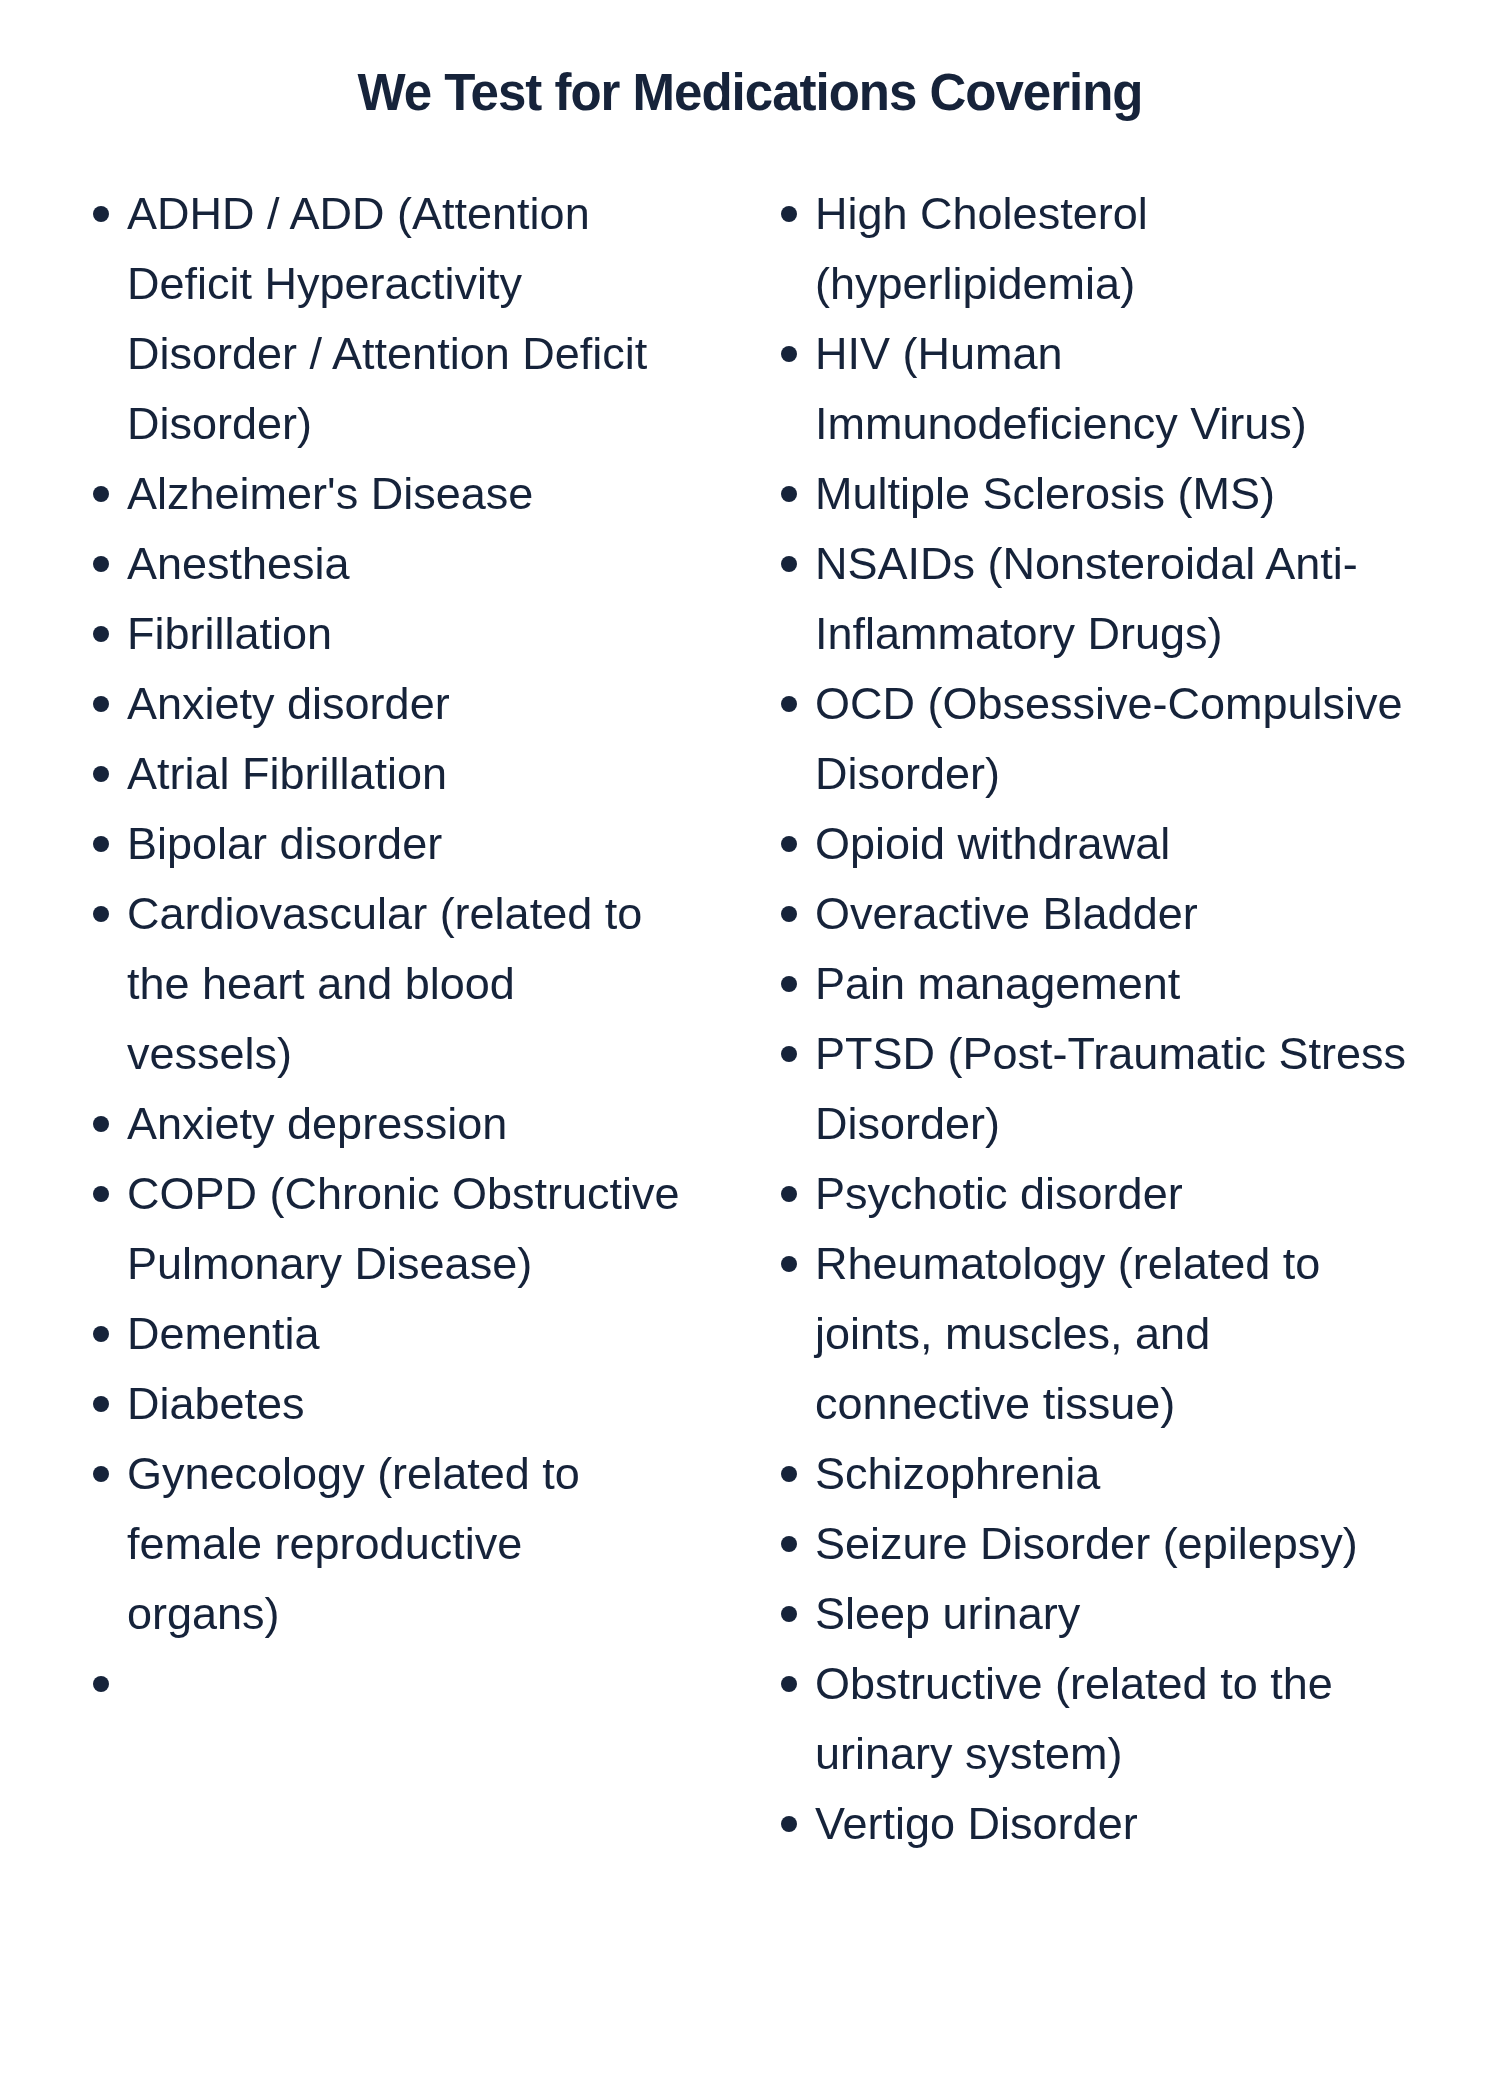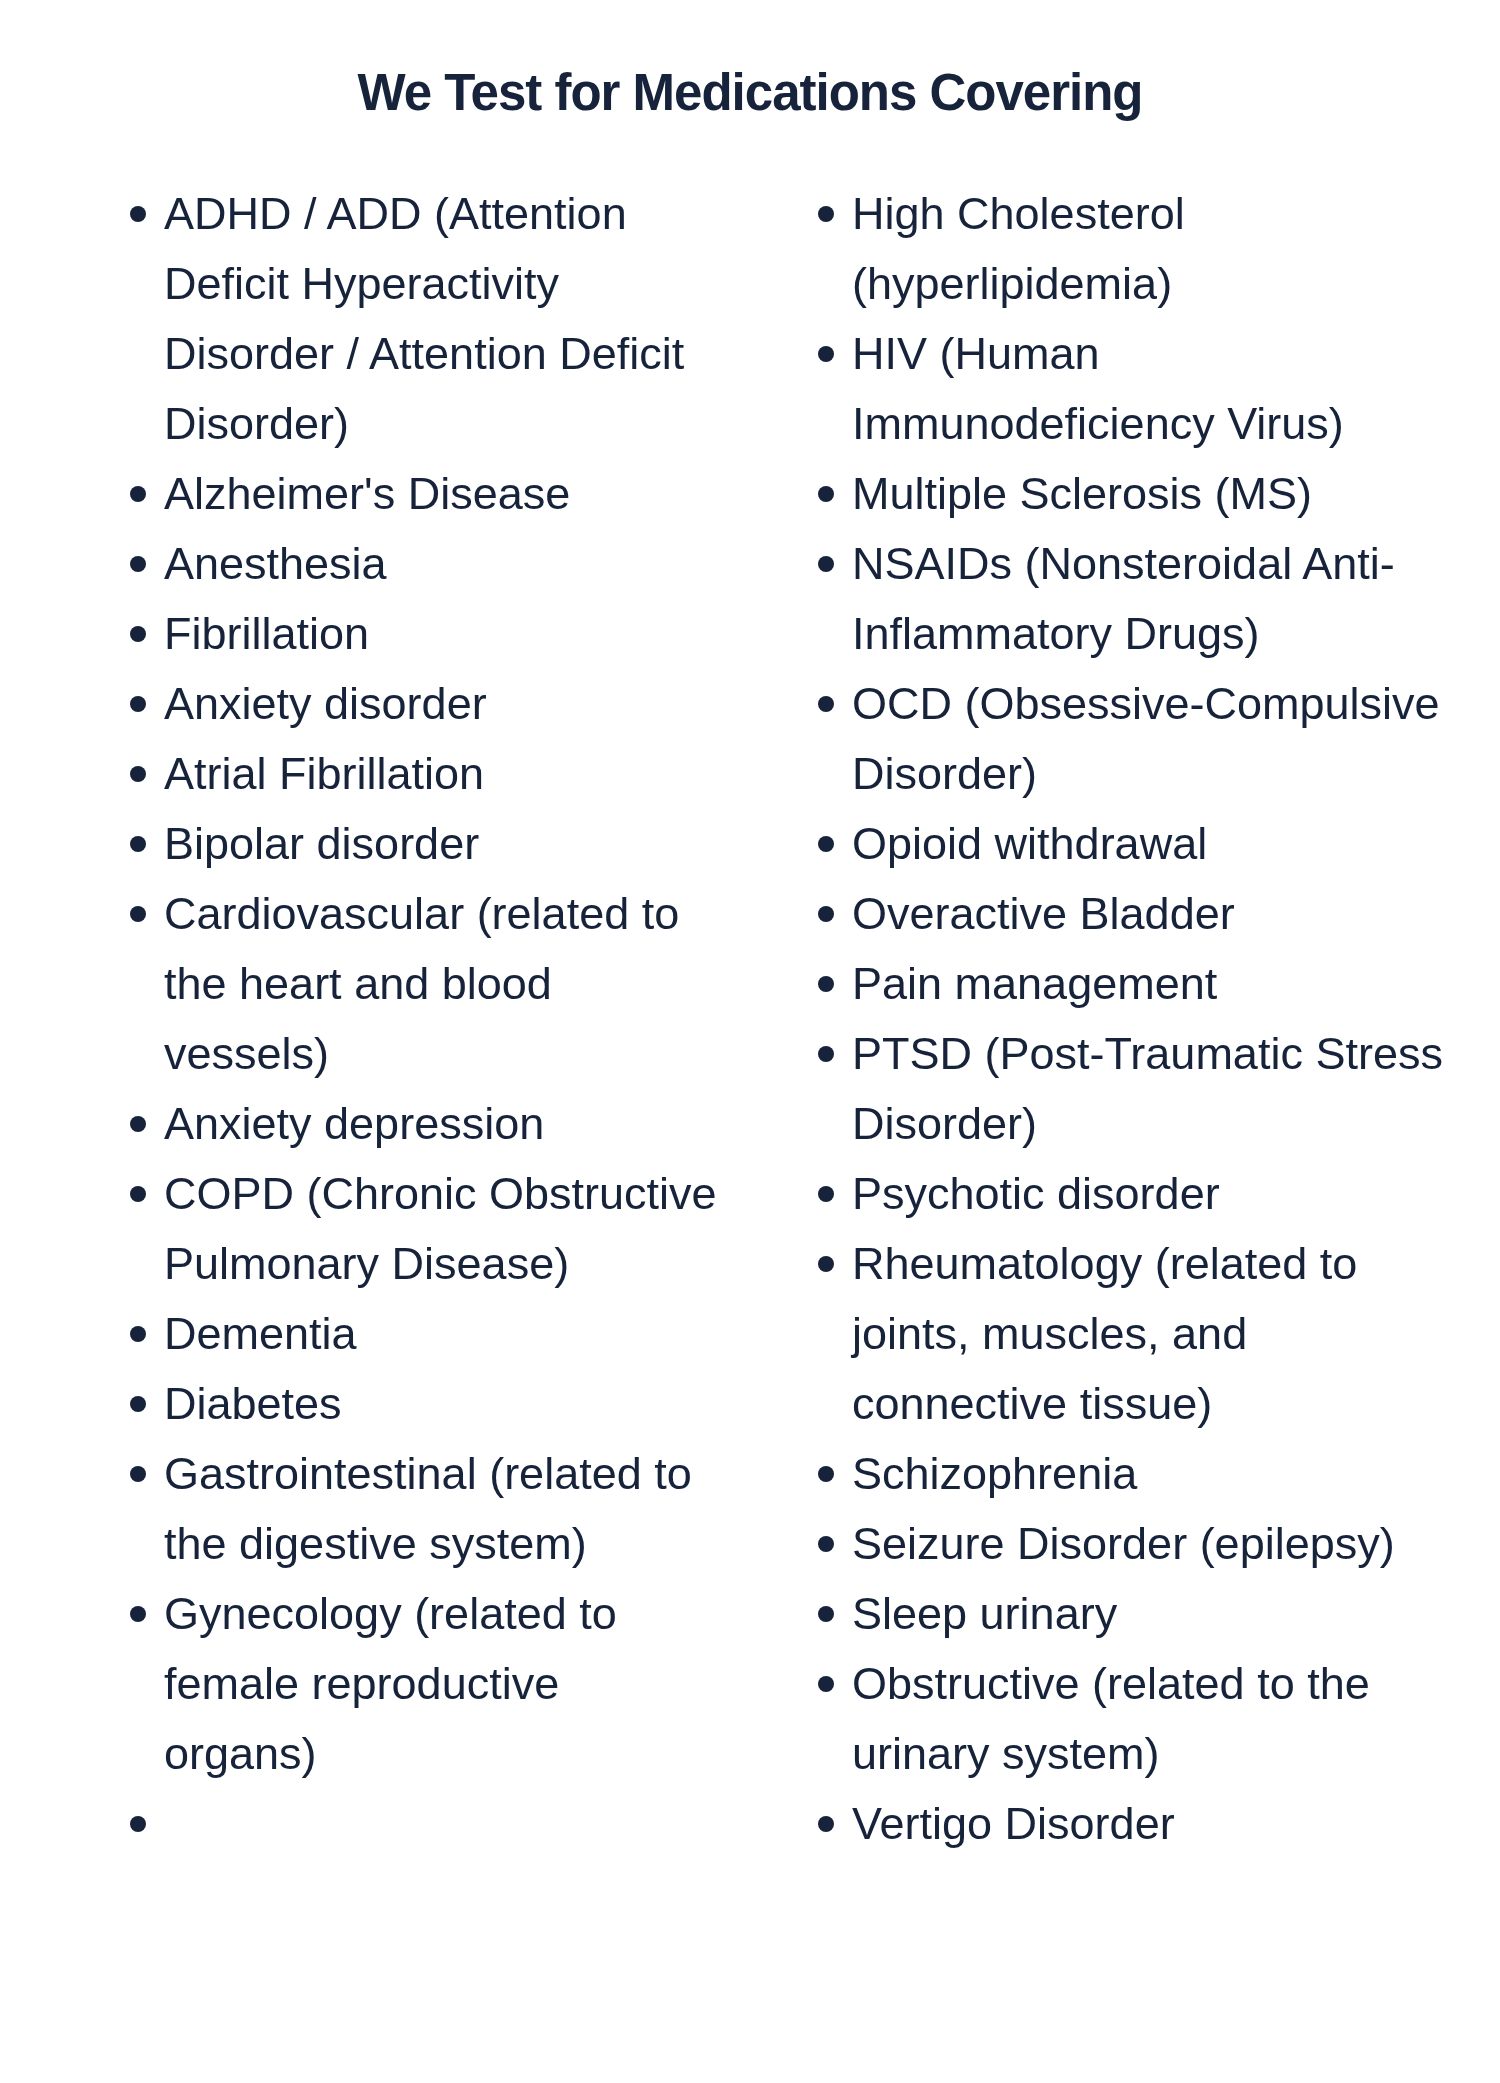--- a/index.html
+++ b/index.html
@@ -28,21 +28,22 @@
     font-size: 51px;
     line-height: 98px;
     font-weight: 700;
     letter-spacing: -1px;
     color: var(--ink);
   }
   h1.title .title-line { display: block; }
   .columns {
     display: flex;
     margin-top: 37px;
-    padding-left: 116px;
+    padding-left: 47px;
+    margin-left: 32px;
   }
   ul.col {
     list-style: none;
     margin: 0;
     padding: 0;
     font-size: 45px;
     line-height: 70px;
     color: var(--ink);
   }
   ul.col.col-left  { width: 604px; margin-right: 84px; }
@@ -75,21 +76,20 @@
         <li><span class="bullet"></span><span class="item-text">Anesthesia</span></li>
         <li><span class="bullet"></span><span class="item-text">Fibrillation</span></li>
         <li><span class="bullet"></span><span class="item-text">Anxiety disorder</span></li>
         <li><span class="bullet"></span><span class="item-text">Atrial Fibrillation</span></li>
         <li><span class="bullet"></span><span class="item-text">Bipolar disorder</span></li>
         <li><span class="bullet"></span><span class="item-text">Cardiovascular (related to the heart and blood vessels)</span></li>
         <li><span class="bullet"></span><span class="item-text">Anxiety depression</span></li>
         <li><span class="bullet"></span><span class="item-text">COPD (Chronic Obstructive Pulmonary Disease)</span></li>
         <li><span class="bullet"></span><span class="item-text">Dementia</span></li>
         <li><span class="bullet"></span><span class="item-text">Diabetes</span></li>
-        <li><span class="bullet"></span><span class="item-text">Gastrointestinal (related to the digestive system)</span></li>
         <li><span class="bullet"></span><span class="item-text">Gynecology (related to female reproductive organs)</span></li>
         <li><span class="bullet"></span></li>
       </ul>
     <ul class="col col-right">
         <li><span class="bullet"></span><span class="item-text">High Cholesterol (hyperlipidemia)</span></li>
         <li><span class="bullet"></span><span class="item-text">HIV (Human Immunodeficiency Virus)</span></li>
         <li><span class="bullet"></span><span class="item-text">Multiple Sclerosis (MS)</span></li>
         <li><span class="bullet"></span><span class="item-text">NSAIDs (Nonsteroidal Anti-Inflammatory Drugs)</span></li>
         <li><span class="bullet"></span><span class="item-text">OCD (Obsessive-Compulsive Disorder)</span></li>
         <li><span class="bullet"></span><span class="item-text">Opioid withdrawal</span></li>

